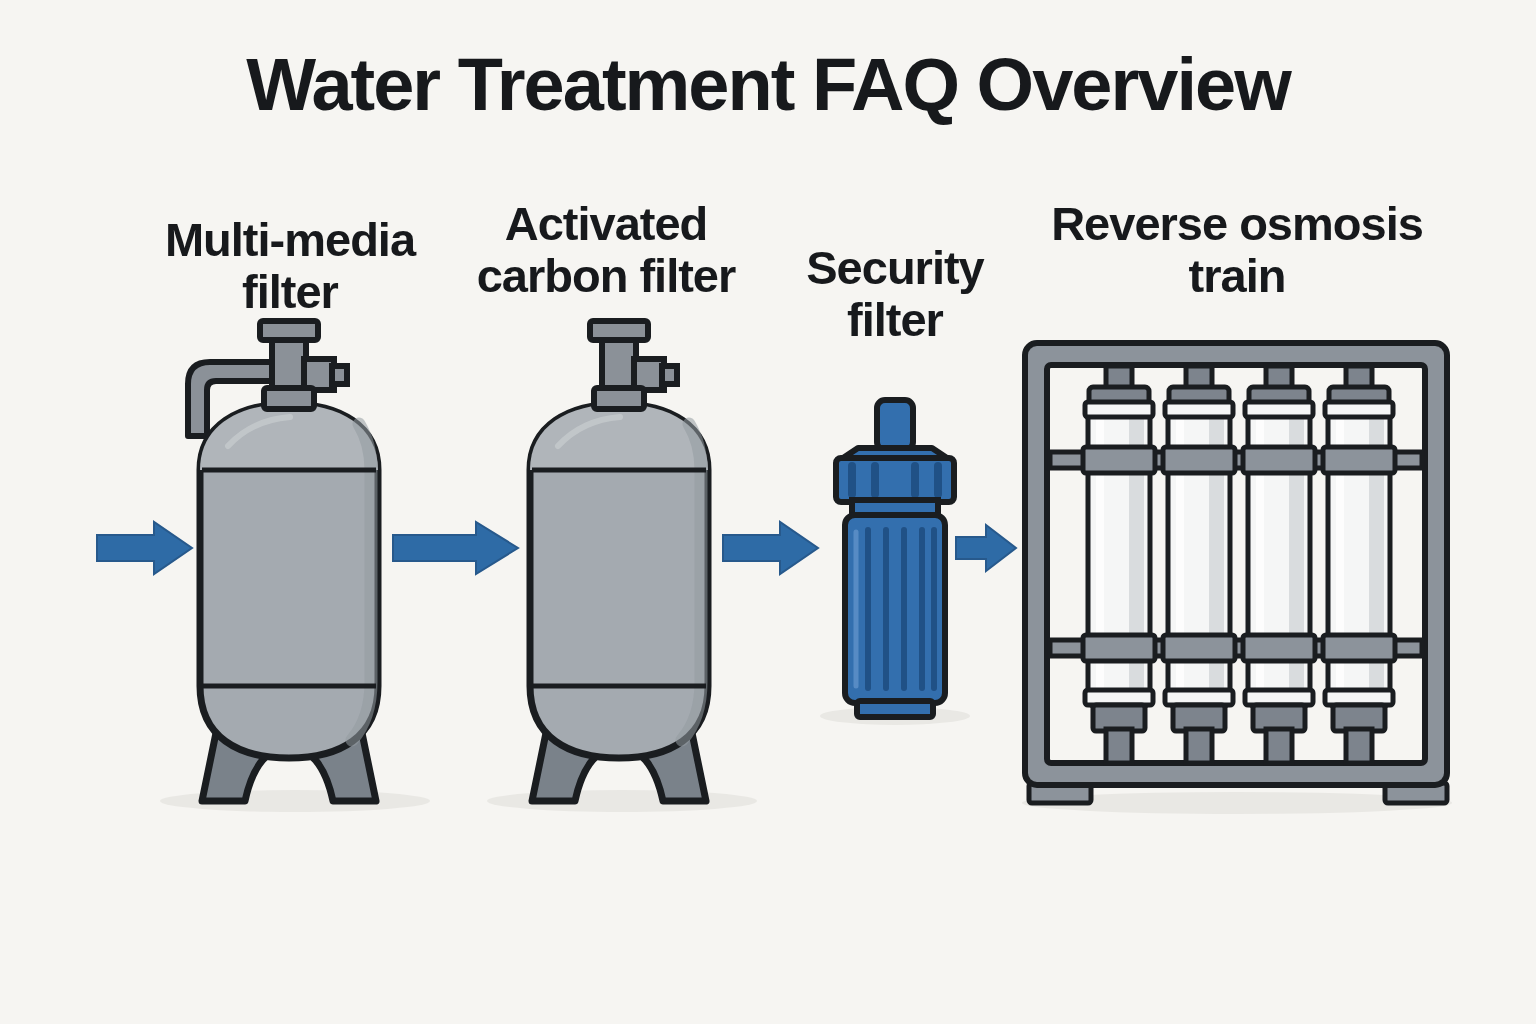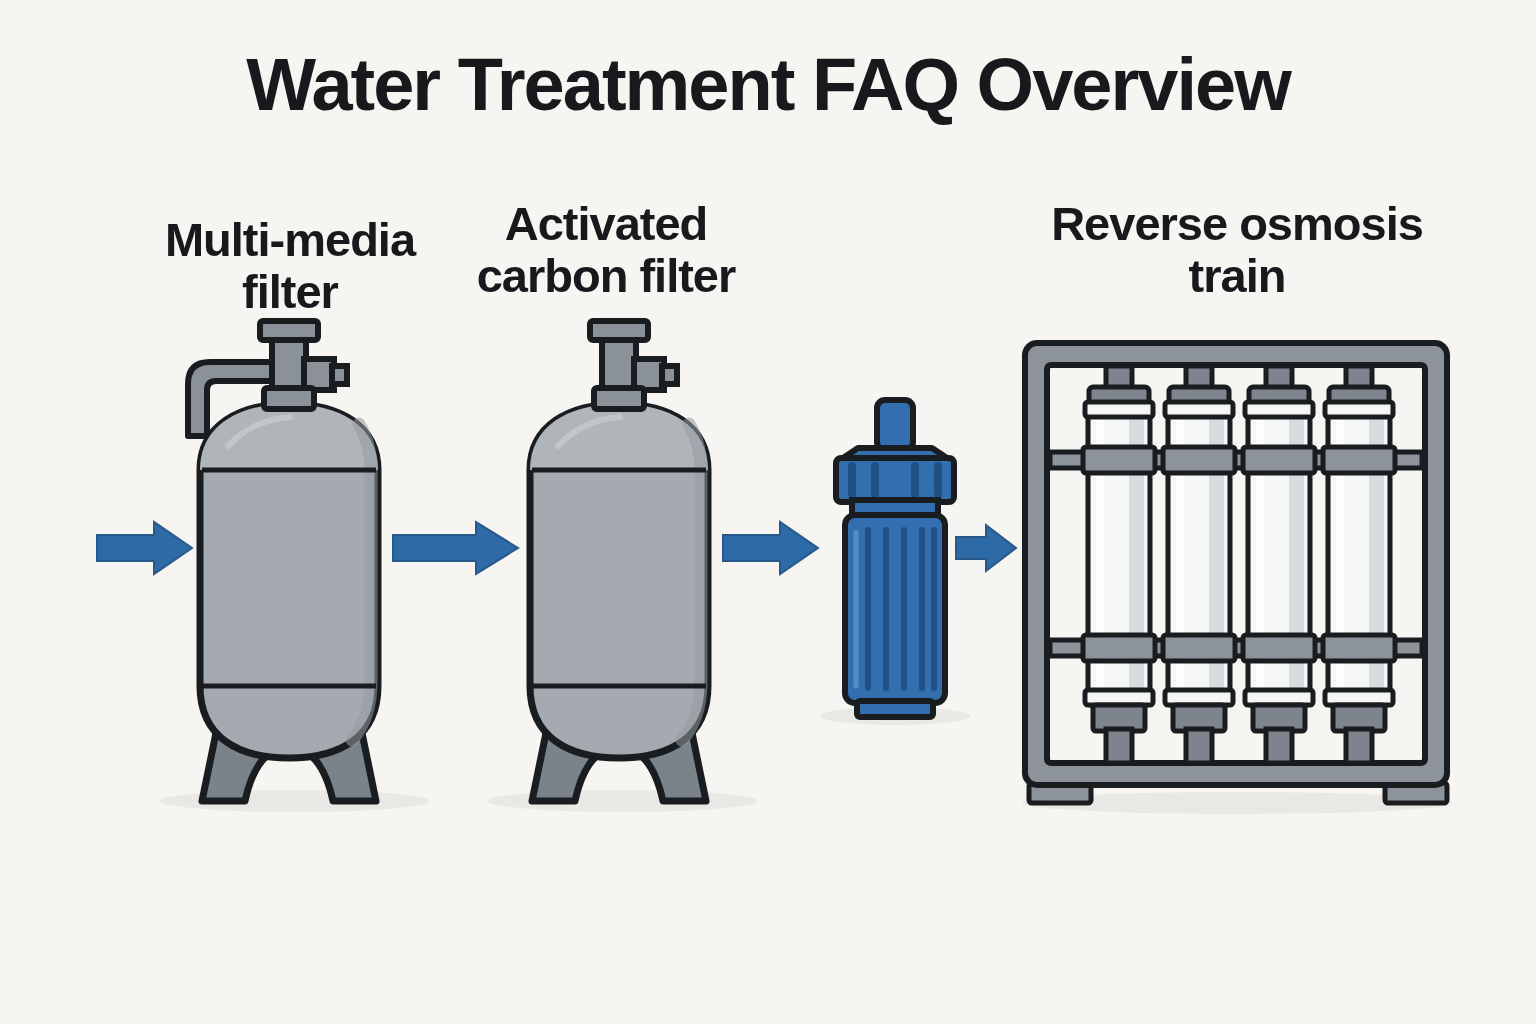--- a/index.html
+++ b/index.html
@@ -137,14 +137,15 @@
         </g>
       <g>
           <use href="#vessel" x="240"></use>
         </g>
     </g>
   </svg>
 
   <h1 class="title">Water Treatment FAQ Overview</h1>
   <div class="label label-1">Multi-media filter</div>
   <div class="label label-2">Activated carbon filter</div>
+  <div class="label label-3">Security filter</div>
   <div class="label label-4">Reverse osmosis train</div>
 </div>
 
 </body></html>

